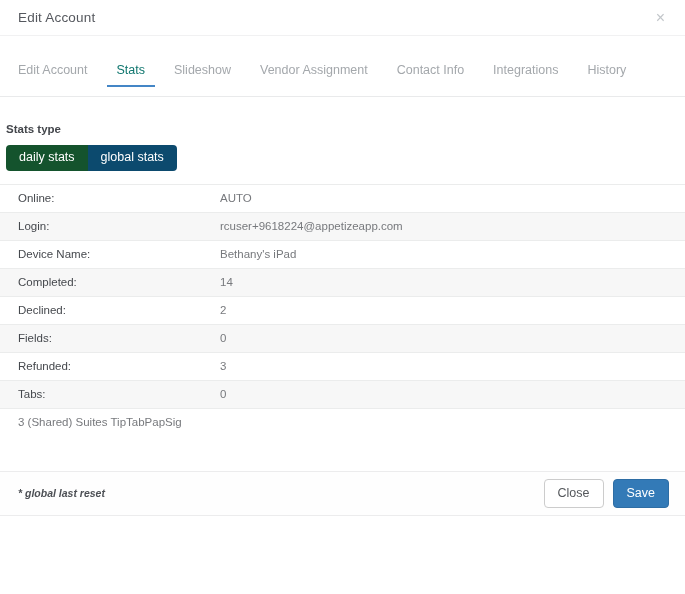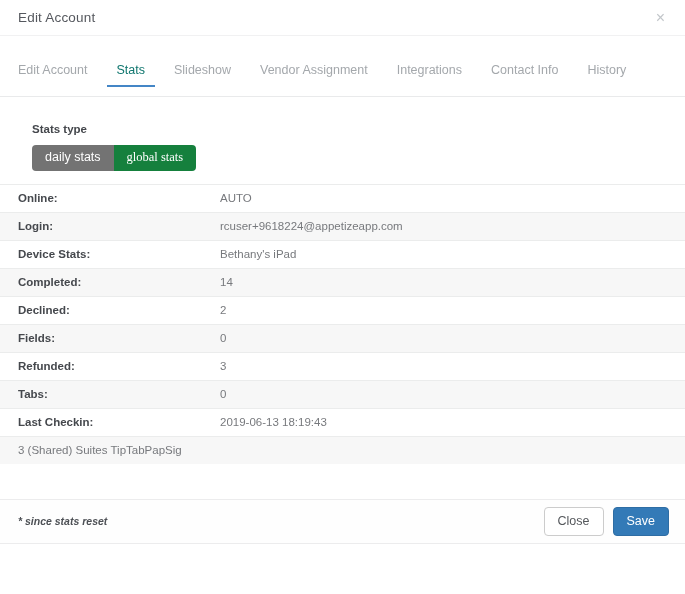--- a/index.html
+++ b/index.html
@@ -33,39 +33,39 @@
   }
   .tab {
     font-size: 12.5px; color: #a4a8ac; cursor: pointer;
     padding: 0 10px 8px 10px; margin: 0 9px 9px 0;
     border-bottom: 2px solid transparent;
     white-space: nowrap;
   }
   .tab.active { color: #0f766e; border-bottom-color: #4486c6; }
 
   
-  .stats-type { margin: 26px 18px 0 32px; }
+  .stats-type { margin: 26px 18px 0 6px; }
   .stats-type-label { font-size: 11.5px; font-weight: bold; color: #44474c; margin-bottom: 10px; }
   .toggle-group { display: inline-flex; border-radius: 4px; overflow: hidden; }
   .toggle-btn {
     font-size: 12.5px; color: #ffffff; padding: 6px 13px 7px; cursor: pointer;
     border: none; font-family: inherit; line-height: 1;
   }
-  .toggle-btn.selected   { background: #737373; }
-  .toggle-btn.unselected { background: #15803d; font-family: Liberation Serif, serif; }
+  .toggle-btn.selected   { background: #14532d; }
+  .toggle-btn.unselected { background: #0c4a6e; }
 
   
   .stats-table { margin-top: 13px; }
   .stats-row {
     display: flex; align-items: center; height: 28px;
     border-top: 1px solid #ebecec;
     padding-left: 18px; font-size: 11.5px;
   }
   .stats-row:nth-child(even) { background: #f7f7f7; }
-  .stats-row .row-label { width: 202px; font-weight: bold; color: #45484d; }
+  .stats-row .row-label { width: 202px; font-weight: normal; color: #45484d; }
   .stats-row .row-value { color: #77797d; }
 
   
   .modal-footer {
     margin-top: 35px;
     border-top: 1px solid #ececed;
     border-bottom: 1px solid #ececed;
     padding: 7px 16px 7px 18px;
     display: flex; align-items: center; justify-content: space-between;
     background: #fefefe;
@@ -87,22 +87,22 @@
   <div class="modal-header">
     <div class="modal-title">Edit Account</div>
     <div class="close-x">×</div>
   </div>
 
   <div class="tabs">
     <div class="tab">Edit Account</div>
     <div class="tab active">Stats</div>
     <div class="tab">Slideshow</div>
     <div class="tab">Vendor Assignment</div>
+    <div class="tab">Contact Info</div>
     <div class="tab">Integrations</div>
-    <div class="tab">Contact Info</div>
     <div class="tab">History</div>
   </div>
 
   <div class="stats-type">
     <div class="stats-type-label">Stats type</div>
     <div class="toggle-group">
       <button class="toggle-btn selected">daily stats</button>
       <button class="toggle-btn unselected">global stats</button>
     </div>
   </div>
@@ -110,21 +110,21 @@
   <div class="stats-table">
     <div class="stats-row">
       <div class="row-label">Online:</div>
       <div class="row-value">AUTO</div>
     </div>
     <div class="stats-row">
       <div class="row-label">Login:</div>
       <div class="row-value">rcuser+9618224@appetizeapp.com</div>
     </div>
     <div class="stats-row">
-      <div class="row-label">Device Stats:</div>
+      <div class="row-label">Device Name:</div>
       <div class="row-value">Bethany's iPad</div>
     </div>
     <div class="stats-row">
       <div class="row-label">Completed:</div>
       <div class="row-value">14</div>
     </div>
     <div class="stats-row">
       <div class="row-label">Declined:</div>
       <div class="row-value">2</div>
     </div>
@@ -134,29 +134,25 @@
     </div>
     <div class="stats-row">
       <div class="row-label">Refunded:</div>
       <div class="row-value">3</div>
     </div>
     <div class="stats-row">
       <div class="row-label">Tabs:</div>
       <div class="row-value">0</div>
     </div>
     <div class="stats-row">
-      <div class="row-label">Last Checkin:</div>
-      <div class="row-value">2019-06-13 18:19:43</div>
-    </div>
-    <div class="stats-row">
       <div class="row-value">3 (Shared) Suites TipTabPapSig</div>
     </div>
   </div>
 
   <div class="modal-footer">
-    <div class="footer-note">* since stats reset</div>
+    <div class="footer-note">* global last reset</div>
     <div class="footer-buttons">
       <button class="btn btn-close">Close</button>
       <button class="btn btn-save">Save</button>
     </div>
   </div>
 
 </div>
 
 </body></html>

